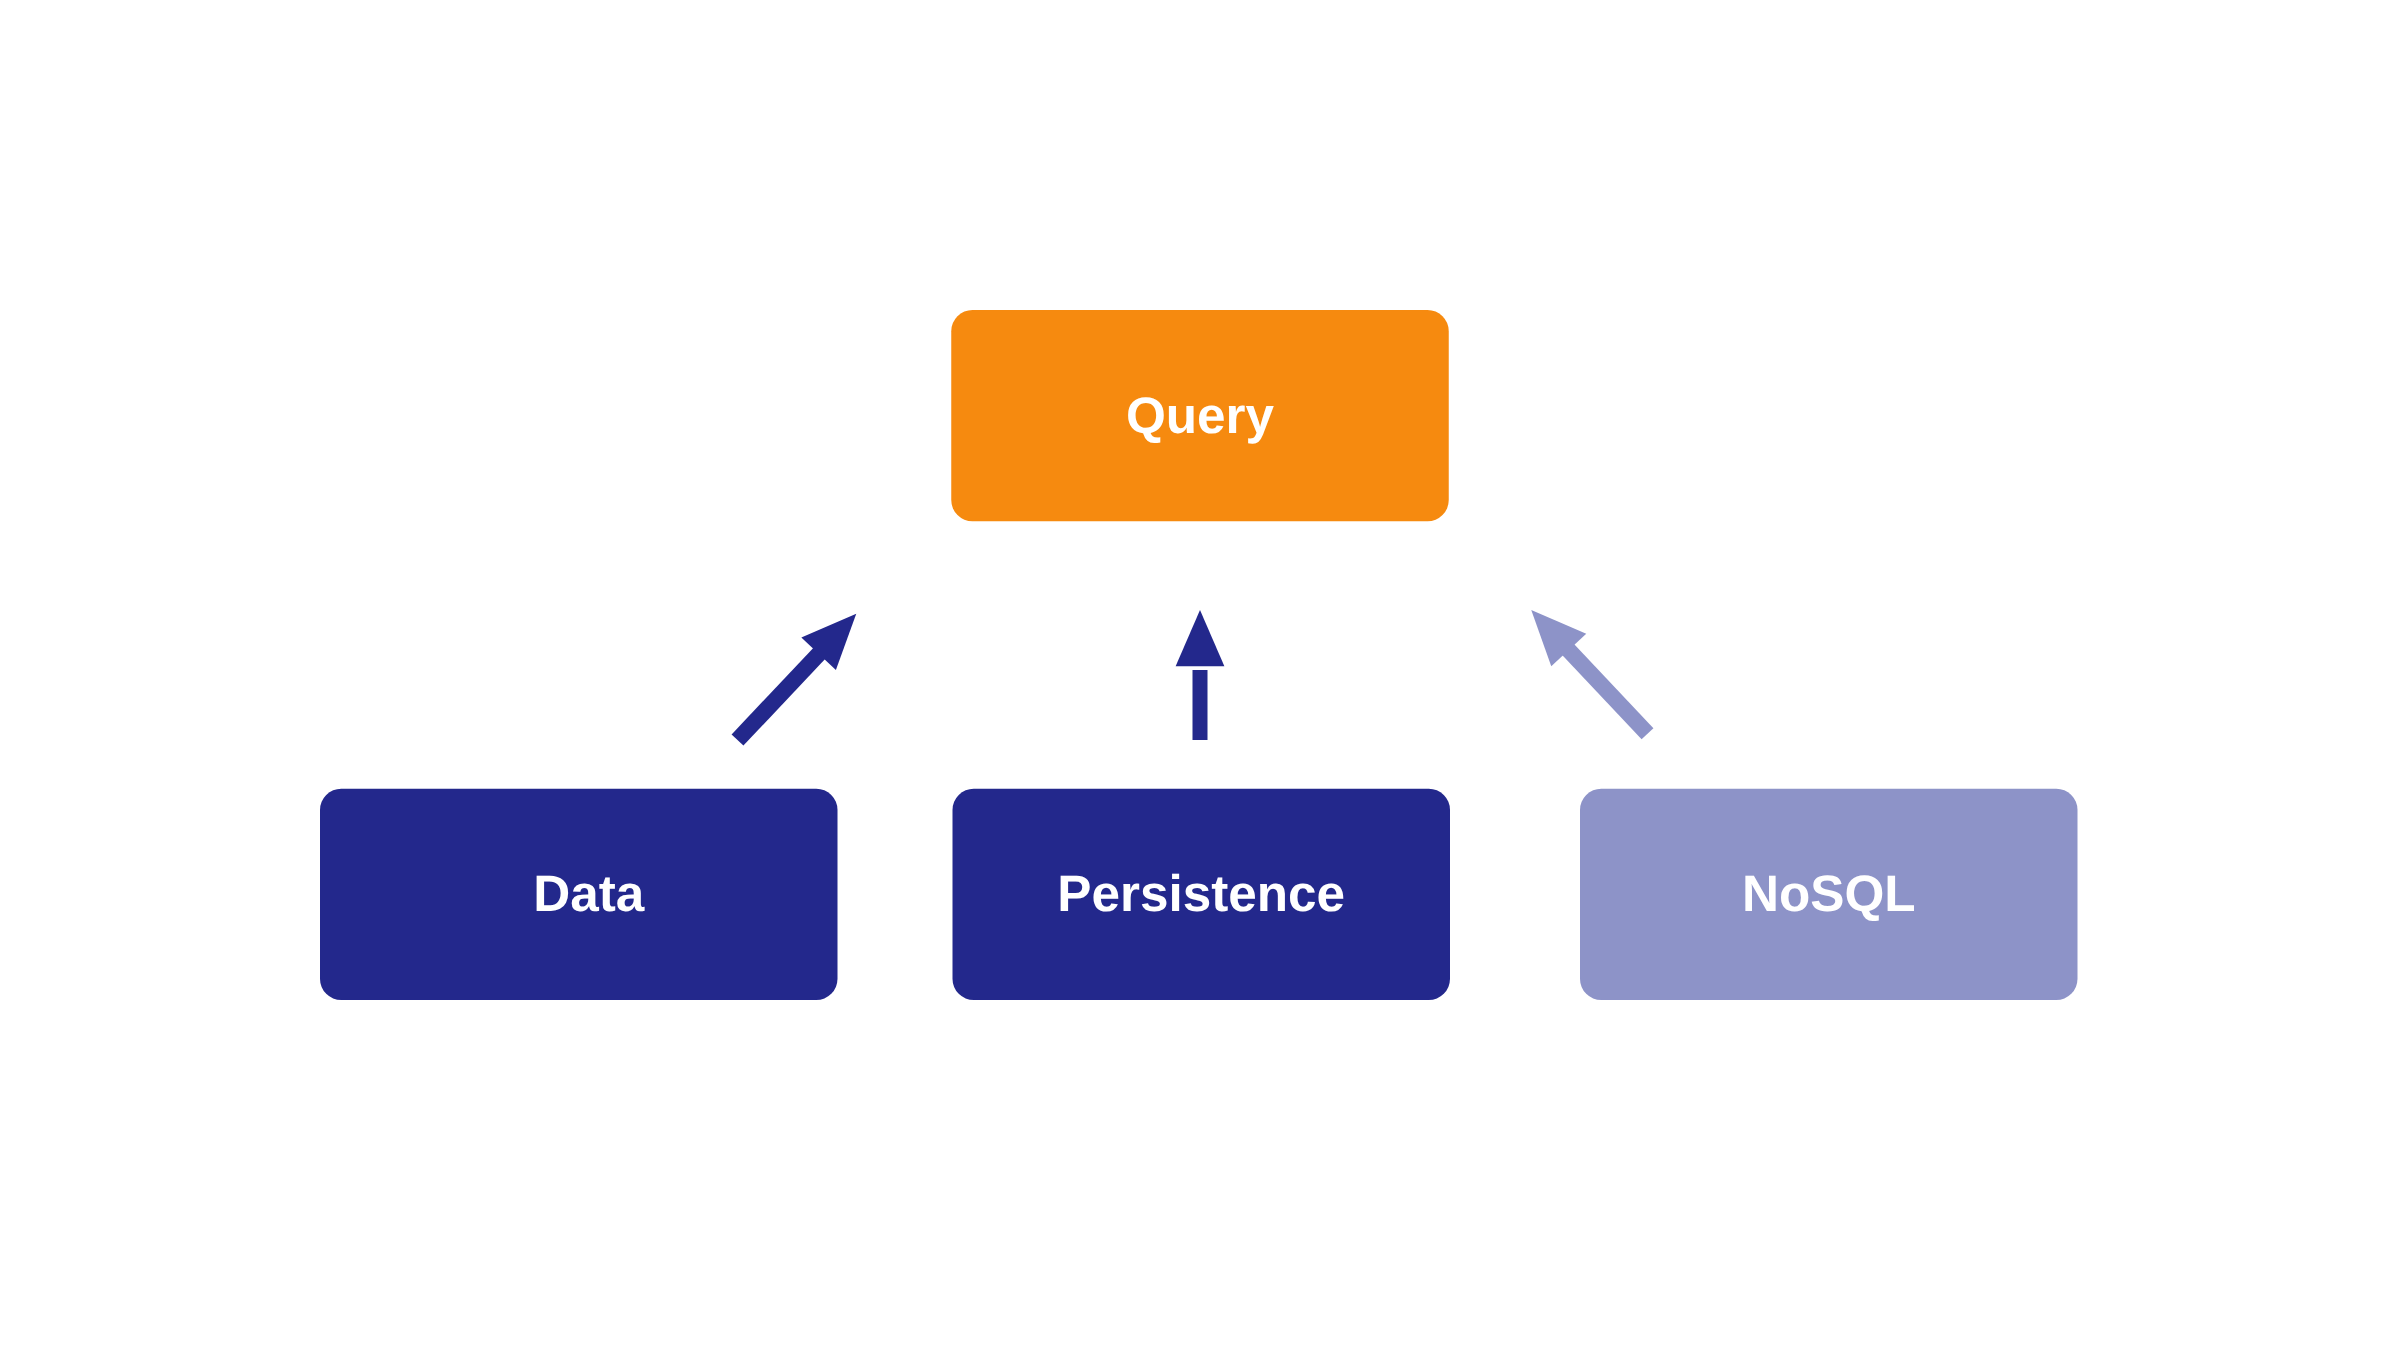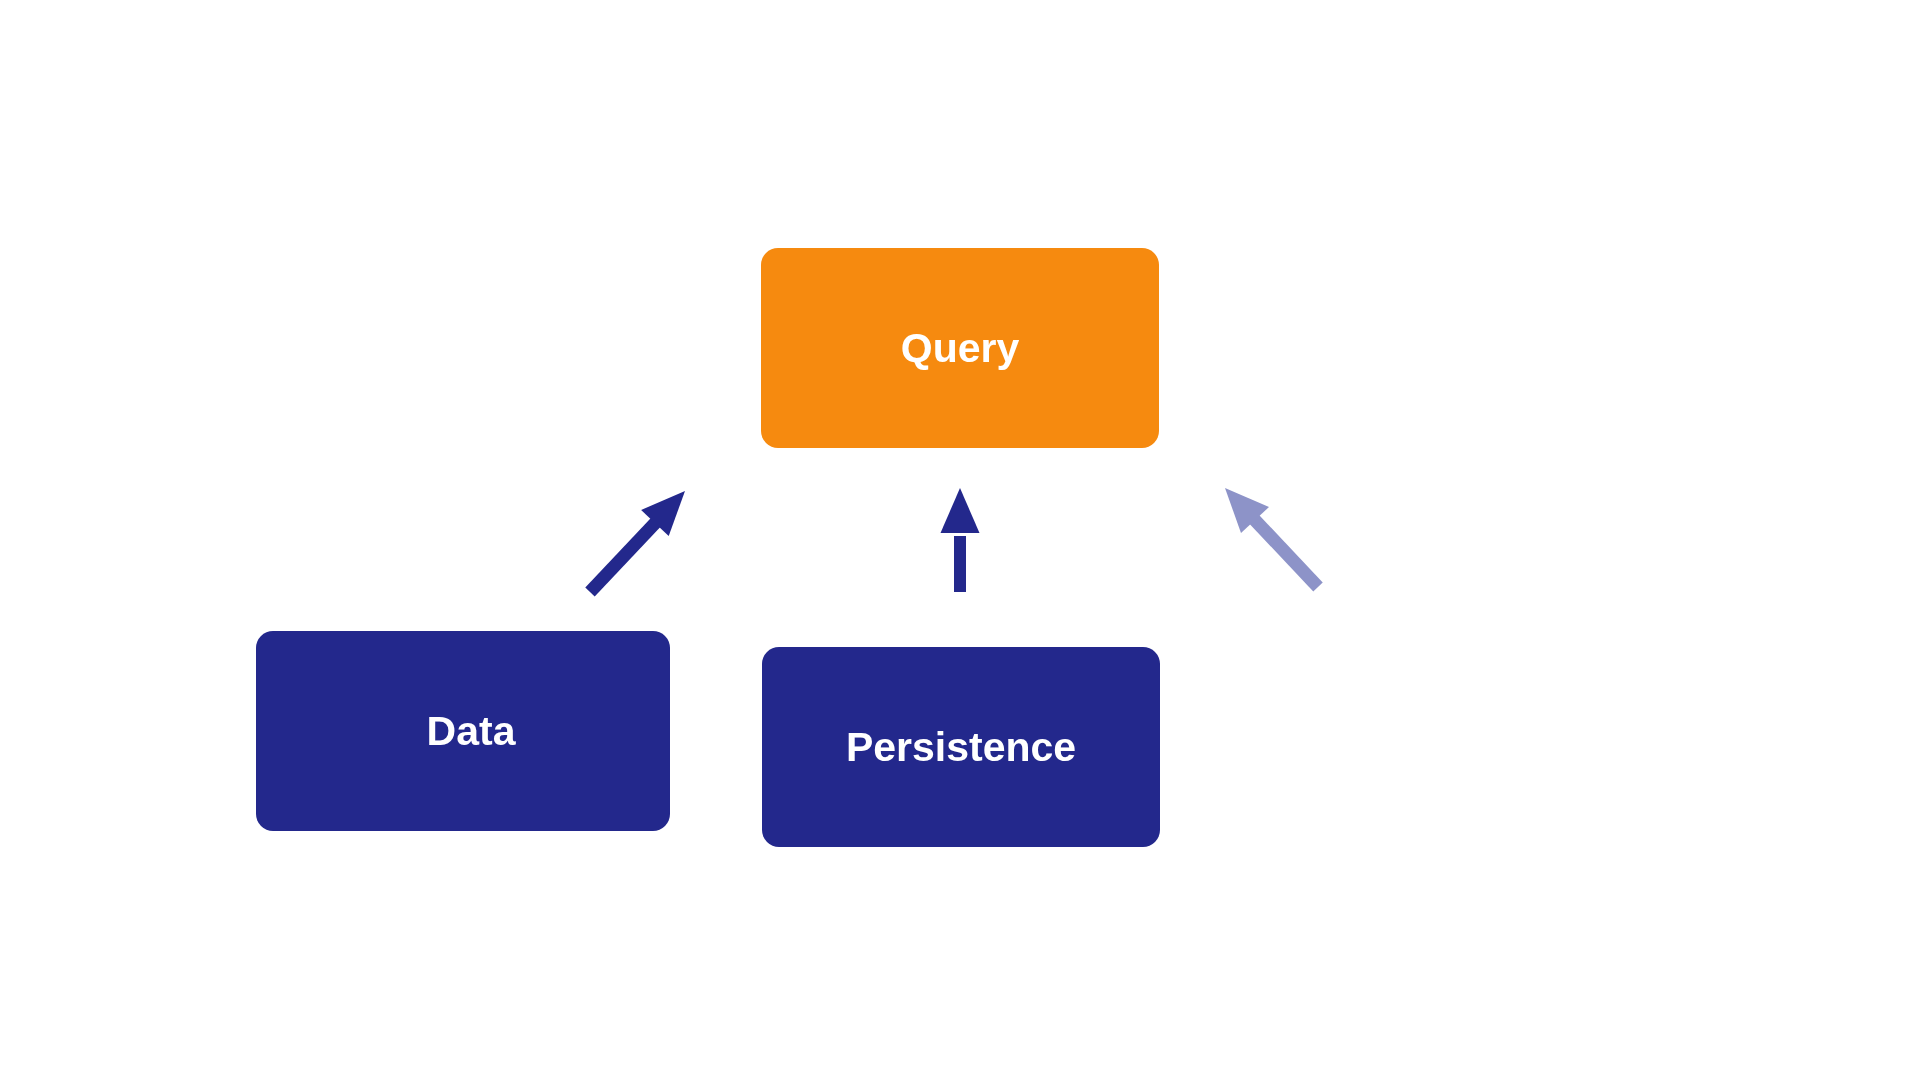--- a/index.html
+++ b/index.html
@@ -19,21 +19,21 @@
     position: absolute;
     left: 0;
     top: 0;
     width: 1920px;
     height: 1080px;
     pointer-events: none;
   }
   .node {
     position: absolute;
     width: 398px;
-    height: 200px;
+    height: 169px;
     border-radius: 17px;
     display: flex;
     align-items: center;
     justify-content: center;
   }
   .node-label {
     font-size: 41px;
     font-weight: 700;
     line-height: 1;
   }
@@ -63,18 +63,21 @@
   </svg>
 
   <div class="node n-query" style="background: rgb(246, 138, 15); color: rgb(255, 255, 255);">
     <span class="node-label">Query</span>
   </div>
 
   <div class="node n-data" style="background: rgb(35, 40, 140); color: rgb(255, 255, 255);">
     <span class="node-label">Data</span>
   </div>
 
-  <div class="node n-persistence" style="background: rgb(35, 40, 140); color: rgb(255, 255, 255); margin-top: 16px;">
+  <div class="node n-persistence" style="background: rgb(35, 40, 140); color: rgb(255, 255, 255);">
     <span class="node-label">Persistence</span>
   </div>
 
+  <div class="node n-nosql" style="background: rgb(141, 147, 200); color: rgb(255, 255, 255);">
+    <span class="node-label">NoSQL</span>
+  </div>
 
 </div>
 
 </body></html>

